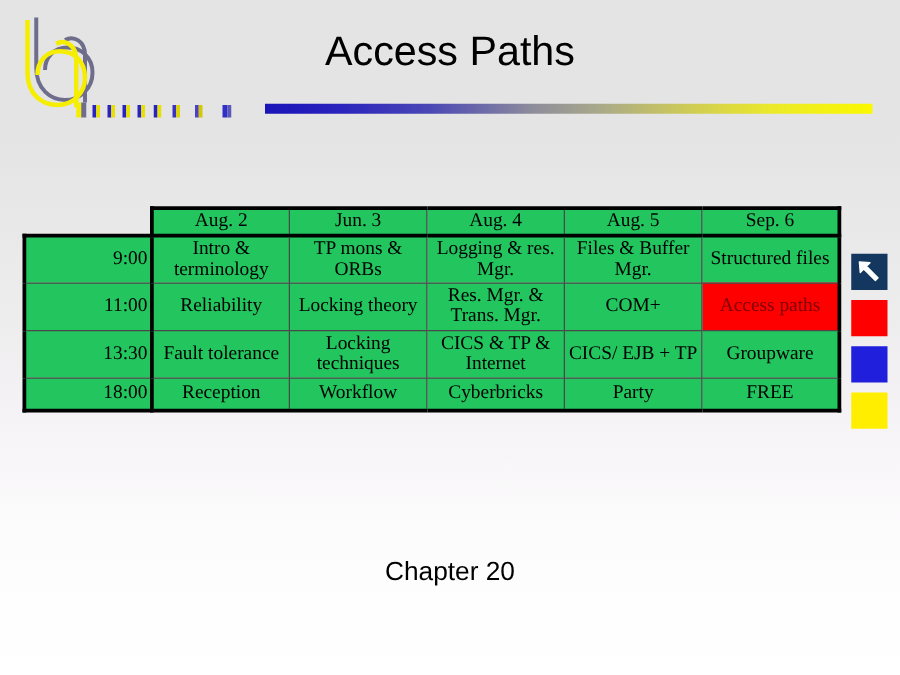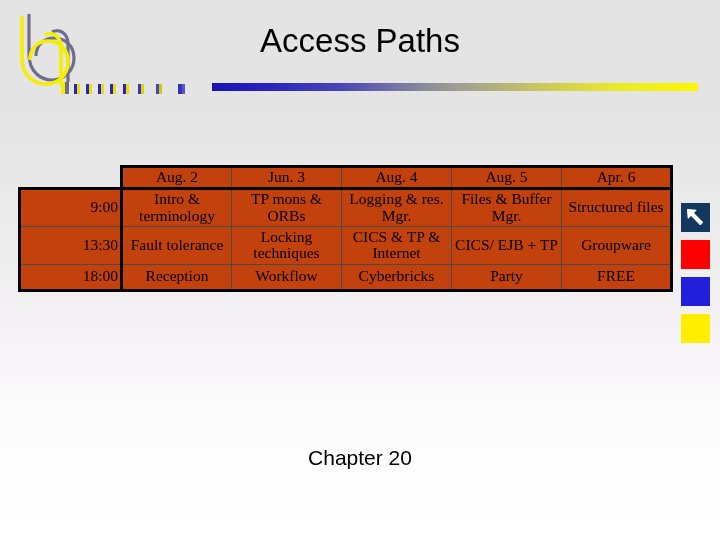--- a/index.html
+++ b/index.html
@@ -57,21 +57,21 @@
     left: 18px; top: 165px;
     width: 654px;
     border-collapse: collapse;
     font-family: "Liberation Serif", serif;
     font-size: 15.5px;
     color: #000000;
     table-layout: fixed;
   }
   .schedule td, .schedule th {
     border: 1px solid #4a4a4a;
-    background: #c2410c;
+    background: #22c55e;
     text-align: center;
     vertical-align: middle;
     padding: 1px 2px;
     font-weight: normal;
     line-height: 1.08;
   }
   
   .c-time  { width: 102px; }
   .c-day   { width: 110px; }
 
@@ -182,31 +182,39 @@
 <div class="title-rule"></div>
 
 <table class="schedule">
   <thead>
     <tr class="head-row">
       <th class="corner c-time"></th>
       <th class="c-day first-day">Aug. 2</th>
       <th class="c-day">Jun. 3</th>
       <th class="c-day">Aug. 4</th>
       <th class="c-day">Aug. 5</th>
-      <th class="c-day last-day">Apr. 6</th>
+      <th class="c-day last-day">Sep. 6</th>
     </tr>
   </thead>
   <tbody>
     <tr class="r1">
       <td class="time tall">9:00</td>
       <td class="tall">Intro &amp; terminology</td>
       <td class="tall">TP mons &amp; ORBs</td>
       <td class="tall">Logging &amp; res. Mgr.</td>
       <td class="tall">Files &amp; Buffer Mgr.</td>
       <td class="tall lastcol">Structured files</td>
+    </tr>
+    <tr>
+      <td class="time tall">11:00</td>
+      <td class="tall">Reliability</td>
+      <td class="tall">Locking theory</td>
+      <td class="tall">Res. Mgr. &amp; Trans. Mgr.</td>
+      <td class="tall">COM+</td>
+      <td class="tall lastcol cell-red">Access paths</td>
     </tr>
     <tr>
       <td class="time tall">13:30</td>
       <td class="tall">Fault tolerance</td>
       <td class="tall">Locking techniques</td>
       <td class="tall">CICS &amp; TP &amp; Internet</td>
       <td class="tall">CICS/ EJB + TP</td>
       <td class="tall lastcol">Groupware</td>
     </tr>
     <tr class="last">

